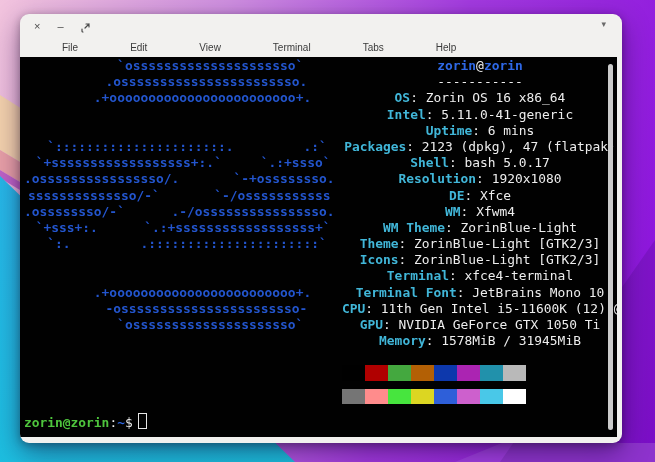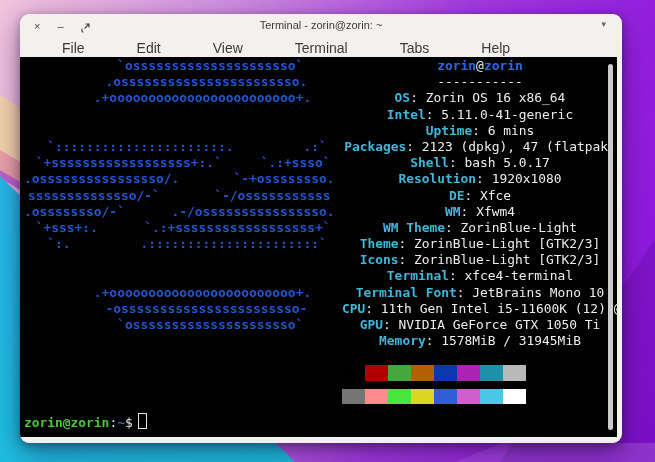--- a/index.html
+++ b/index.html
@@ -19,21 +19,21 @@
   .window{position:absolute;left:20px;top:14px;width:602px;height:429px;
           background:var(--titlebar-bg);border-radius:9px;overflow:hidden;
           box-shadow:0 10px 28px rgba(25,0,50,.45),0 2px 8px rgba(0,0,0,.3);}
   .titlebar{position:relative;height:24px;}
   .title{position:absolute;left:0;right:0;top:5px;text-align:center;font-size:11px;color:#3b3b3b;}
   .controls{position:absolute;left:14px;top:4px;display:flex;gap:17px;align-items:center;height:16px;}
   .ctl{font-size:11px;color:#4c4c4c;line-height:16px;cursor:default;}
   .ctl svg{display:block;margin-top:3px;}
   .dd{position:absolute;right:16px;top:5px;font-size:9px;color:#6a6a6a;}
   .menubar{display:flex;gap:19px;height:19px;align-items:center;padding-left:9px;}
-  .menu-item{font-size:14px;color:#3b3b3b;padding-left:33px;}
+  .menu-item{font-size:10px;color:#3b3b3b;padding-left:33px;}
   .terminal{position:relative;width:597px;height:380px;background:var(--terminal-bg);
             overflow:hidden;font-family:"DejaVu Sans Mono",monospace;font-size:12.9px;line-height:16.2px;text-align:center;}
   .ascii{position:absolute;left:4px;top:1px;margin:0;color:var(--art-blue);font-weight:bold;
          font-family:inherit;font-size:inherit;line-height:inherit;white-space:pre;}
   .info{position:absolute;left:322px;top:1px;width:276px;overflow:hidden;color:var(--text-white);}
   .line{height:16.2px;white-space:pre;}
   .lbl{color:var(--label-cyan);font-weight:bold;}
   .user{color:var(--user-blue);font-weight:bold;}
   .swatches{position:absolute;left:322px;top:308px;font-size:0;}
   .swatch{display:inline-block;width:23px;height:15.5px;}
@@ -60,21 +60,20 @@
     <div class="titlebar">
       <div class="controls">
         <span class="ctl">×</span>
         <span class="ctl">–</span>
         <span class="ctl">
           <svg width="10" height="10" viewBox="0 0 10 10">
             <path d="M2 9 Q1 9 1 8 L1 6 M8 1 L4 5 M5 1 L8 1 L8 4" fill="none" stroke="#4c4c4c" stroke-width="1.2" stroke-linecap="round"></path>
           </svg>
         </span>
       </div>
-      <div class="title">Terminal - zorin@zorin: ~</div>
       <span class="dd">▾</span>
     </div>
 
     <div class="menubar">
 
         <span class="menu-item">File</span>
 
         <span class="menu-item">Edit</span>
 
         <span class="menu-item">View</span>

